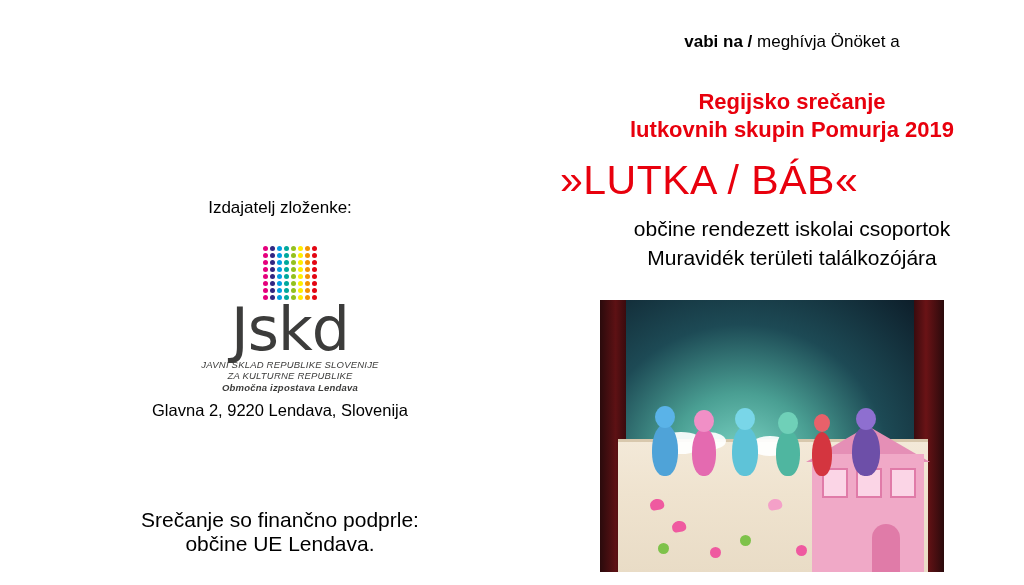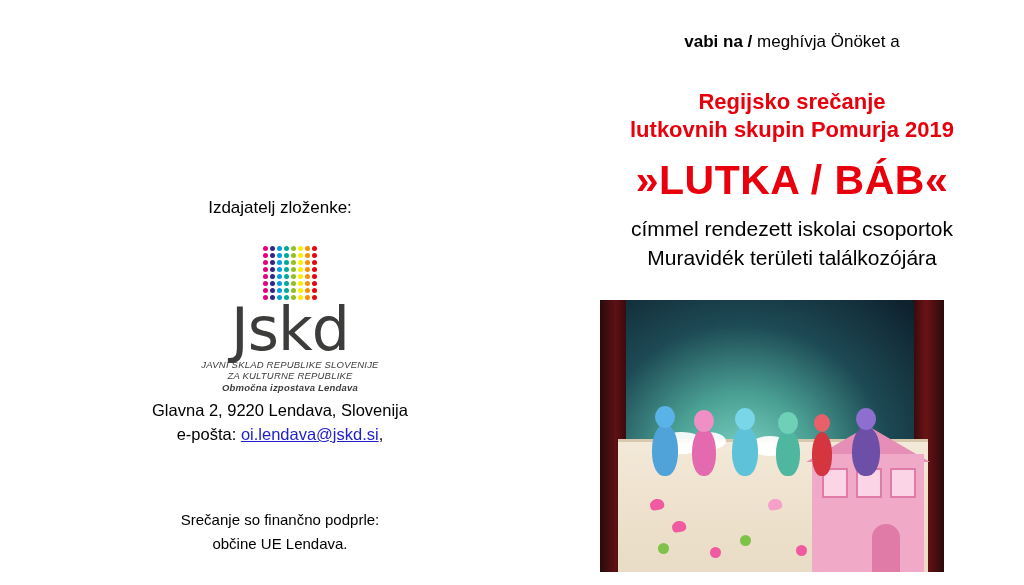--- a/index.html
+++ b/index.html
@@ -94,21 +94,21 @@
   #email-link {
     color: #2222cc;
     text-decoration: underline;
   }
 
   #support-block {
     position: absolute;
     left: 0;
     top: 508px;
     width: 560px;
-    font-size: 15px;
+    font-size: 21px;
     line-height: 24px;
   }
 
   
   #right-panel {
     position: absolute;
     left: 560px;
     top: 0;
     width: 464px;
     height: 452px;
@@ -136,23 +136,22 @@
     font-weight: bold;
     font-size: 22px;
     line-height: 28px;
   }
 
   #event-name {
     position: absolute;
     left: 0;
     top: 156px;
     width: 464px;
-    text-align: center;
     color: #e8000d;
-    font-weight: bold;
+    font-weight: normal;
     font-size: 41px;
     line-height: 48px;
     letter-spacing: 0.5px;
   }
 
   #event-subtitle {
     position: absolute;
     left: 0;
     top: 214px;
     width: 464px;
@@ -307,23 +306,20 @@
         <i style="background: rgb(227, 6, 19);"></i>
       </div>
     <div id="logo-word">Jskd</div>
     <div class="logo-sub">JAVNI SKLAD REPUBLIKE SLOVENIJE</div>
     <div class="logo-sub">ZA KULTURNE REPUBLIKE</div>
     <div class="logo-sub bold">Območna izpostava Lendava</div>
   </div>
 
   <div id="address-block">
     <div>Glavna 2, 9220 Lendava, Slovenija</div>
-    <div>
-      <span>e-pošta: </span><a id="email-link" href="#">oi.lendava@jskd.si</a><span>,</span>
-    </div>
   </div>
 
   <div id="support-block">
     <div>Srečanje so finančno podprle:</div>
     <div>občine UE Lendava.</div>
   </div>
 </div>
 
 <div id="right-panel">
 
@@ -332,21 +328,21 @@
   </div>
 
   <div id="event-title">
     <div>Regijsko srečanje</div>
     <div>lutkovnih skupin Pomurja 2019</div>
   </div>
 
   <div id="event-name">»LUTKA / BÁB«</div>
 
   <div id="event-subtitle">
-    <div>címmel rendezett iskolai csoportok</div>
+    <div>občine rendezett iskolai csoportok</div>
     <div>Muravidék területi találkozójára</div>
   </div>
 
   <div id="photo">
     <div class="ph-glow"></div>
     <div class="ph-curtain-l"></div>
     <div class="ph-curtain-r"></div>
 
     <div class="ph-stage-mid"></div>
     <div class="ph-stage"></div>

